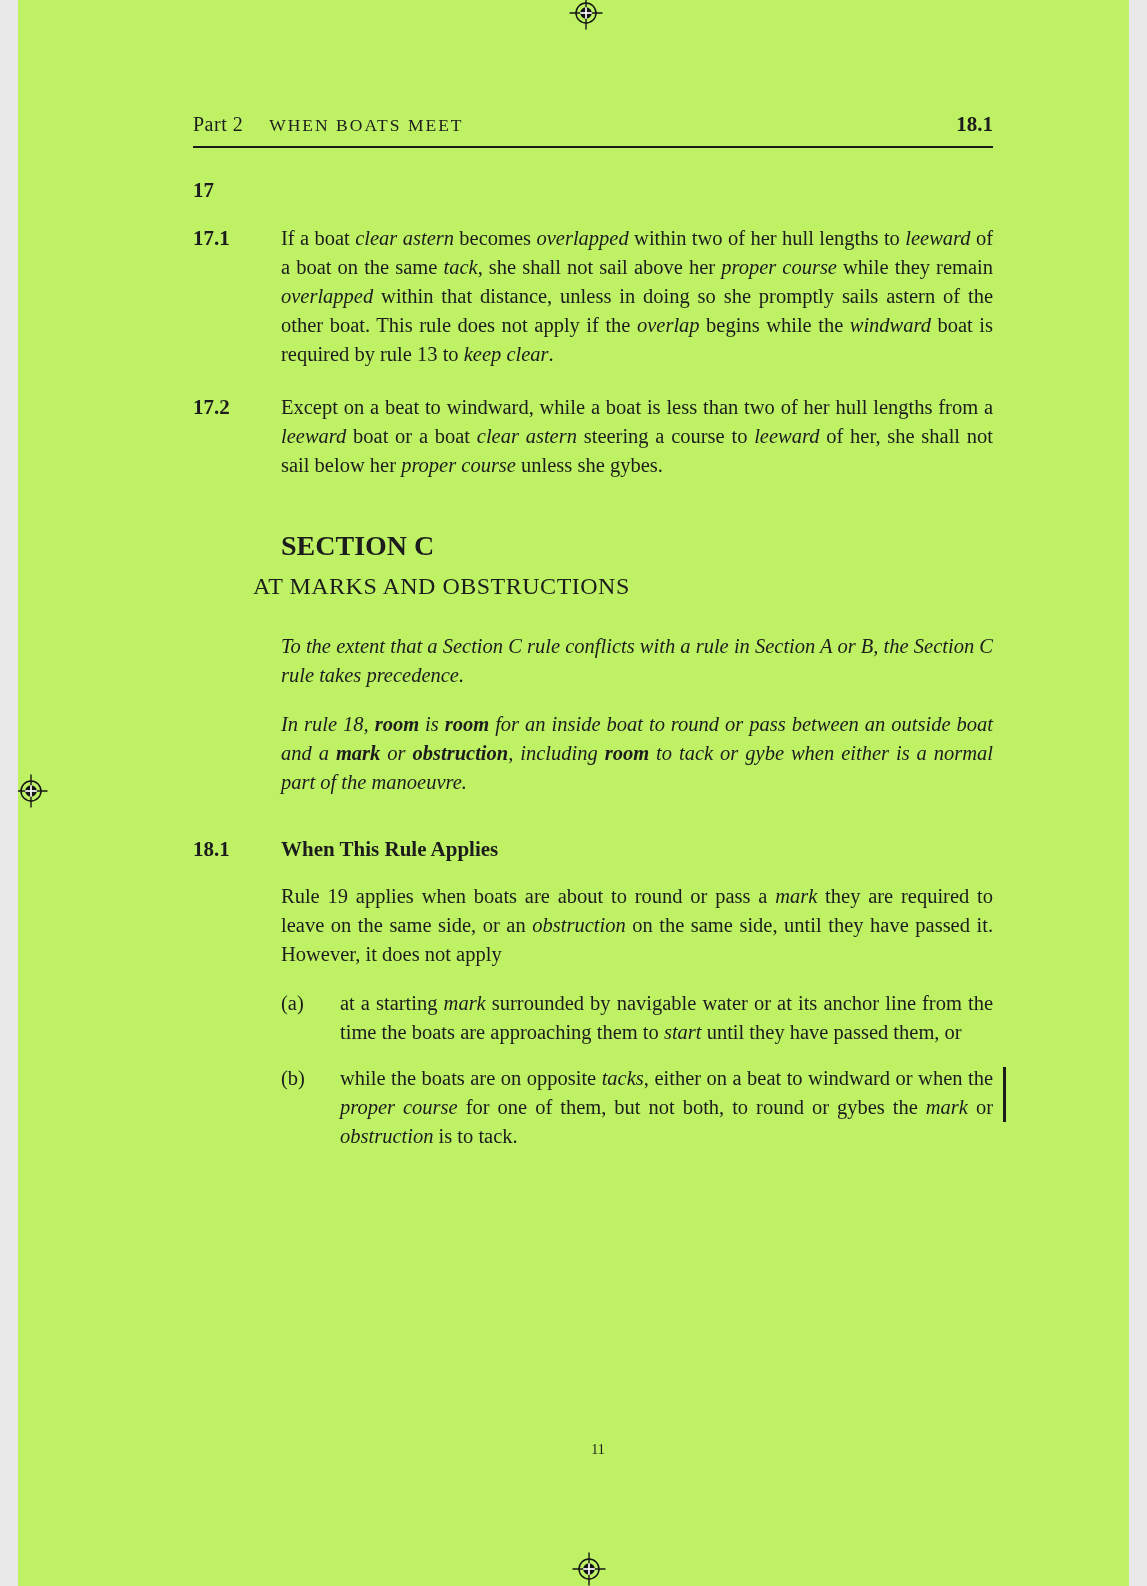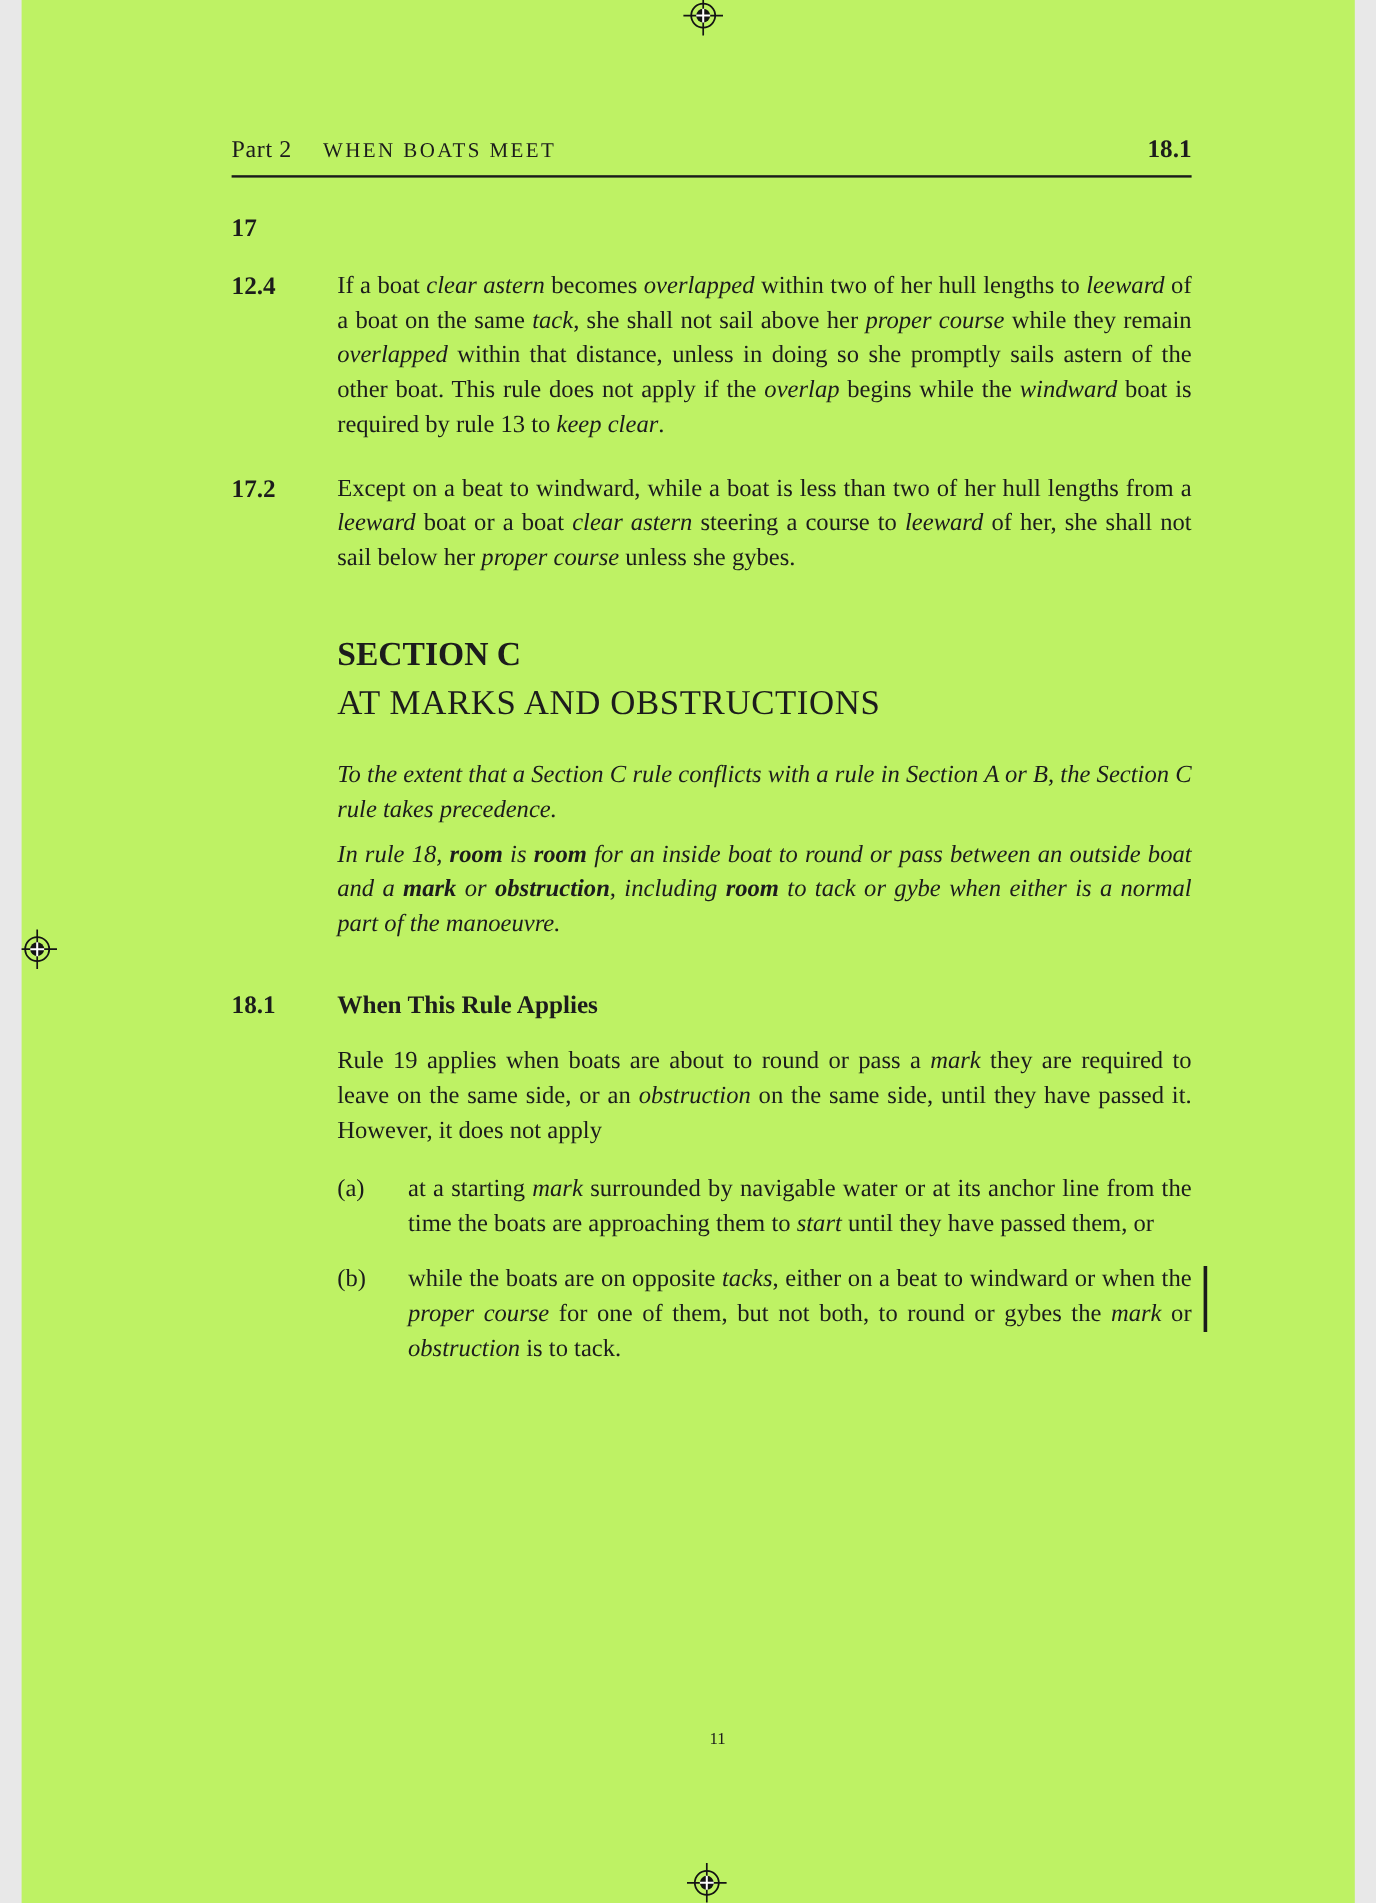--- a/index.html
+++ b/index.html
@@ -25,24 +25,24 @@
   .header-rule{border:none;border-top:2px solid #1b1b1b;margin:9px 0 0 0;}
   
   .row{display:grid;grid-template-columns:88px 712px;}
   .num{font-weight:700;font-size:21px;line-height:29px;}
   .rule-title{font-weight:700;font-size:21px;line-height:29px;}
   .body-text{font-size:20.5px;line-height:29px;text-align:justify;}
   .mt-h17{margin-top:28px;}
   .mt-171{margin-top:19px;}
   .mt-172{margin-top:24px;}
   .section-label{margin-top:50px;font-weight:700;font-size:28px;margin-left:88px;}
-  .section-title{margin-top:4px;font-size:29px;letter-spacing:.5px;margin-left:88px;line-height:40px;}
+  .section-title{margin-top:4px;font-size:24px;letter-spacing:.5px;margin-left:60px;line-height:40px;}
   .section-preamble{margin-top:26px;margin-left:88px;width:712px;}
   .mt-h18{margin-top:48px;}
-  .mt-18p{margin-top:8px;margin-left:88px;width:712px;}
+  .mt-18p{margin-top:20px;margin-left:88px;width:712px;}
   .mt-h181{margin-top:38px;}
   .mt-181p{margin-top:18px;margin-left:88px;width:712px;}
   .list-item{display:grid;grid-template-columns:59px 653px;margin-left:88px;position:relative;}
   .list-label{font-size:20.5px;line-height:29px;}
   .mt-a{margin-top:20px;}
   .mt-b{margin-top:17px;}
   .change-bar{position:absolute;right:-13px;top:3px;width:3px;height:55px;background:#1b1b1b;}
   
   .i{font-style:italic;}
   .bi{font-style:italic;font-weight:700;}
@@ -108,21 +108,21 @@
       <span class="rh-title">WHEN BOATS MEET</span>
       <span class="corner">18.1</span>
     </div>
     <hr class="header-rule">
 
     <div class="row mt-h17">
       <div class="num">17</div>
     </div>
 
     <div class="row mt-171">
-      <div class="num">12.4</div>
+      <div class="num">17.1</div>
       <div class="body-text"><span>If a boat </span><span class="i">clear astern</span><span> becomes </span><span class="i">overlapped</span><span> within two of her hull lengths to </span><span class="i">leeward</span><span> of a boat on the same </span><span class="i">tack</span><span>, she shall not sail above her </span><span class="i">proper course</span><span> while they remain </span><span class="i">overlapped</span><span> within that distance, unless in doing so she promptly sails astern of the other boat. This rule does not apply if the </span><span class="i">overlap</span><span> begins while the </span><span class="i">windward</span><span> boat is required by rule 13 to </span><span class="i">keep clear</span><span>.</span></div>
     </div>
 
     <div class="row mt-172">
       <div class="num">17.2</div>
       <div class="body-text"><span>Except on a beat to windward, while a boat is less than two of her hull lengths from a </span><span class="i">leeward</span><span> boat or a boat </span><span class="i">clear astern</span><span> steering a course to </span><span class="i">leeward</span><span> of her, she shall not sail below her </span><span class="i">proper course</span><span> unless she gybes.</span></div>
     </div>
 
     <div class="section-label">SECTION C</div>
     <div class="section-title">AT MARKS AND OBSTRUCTIONS</div>

